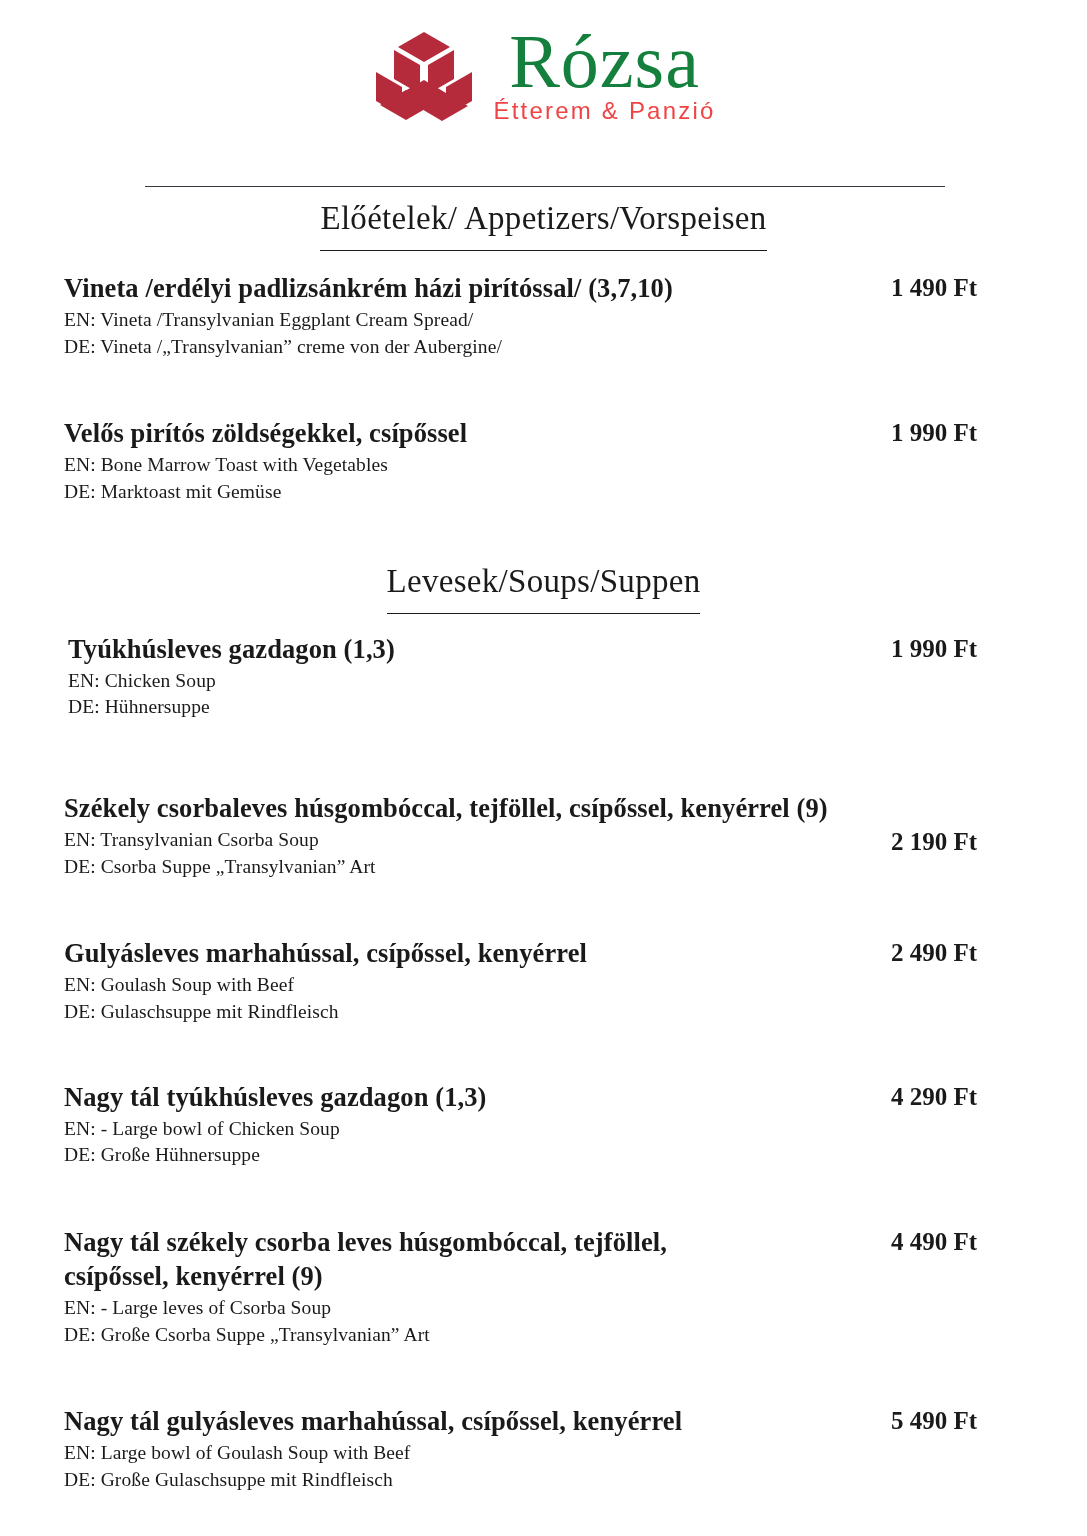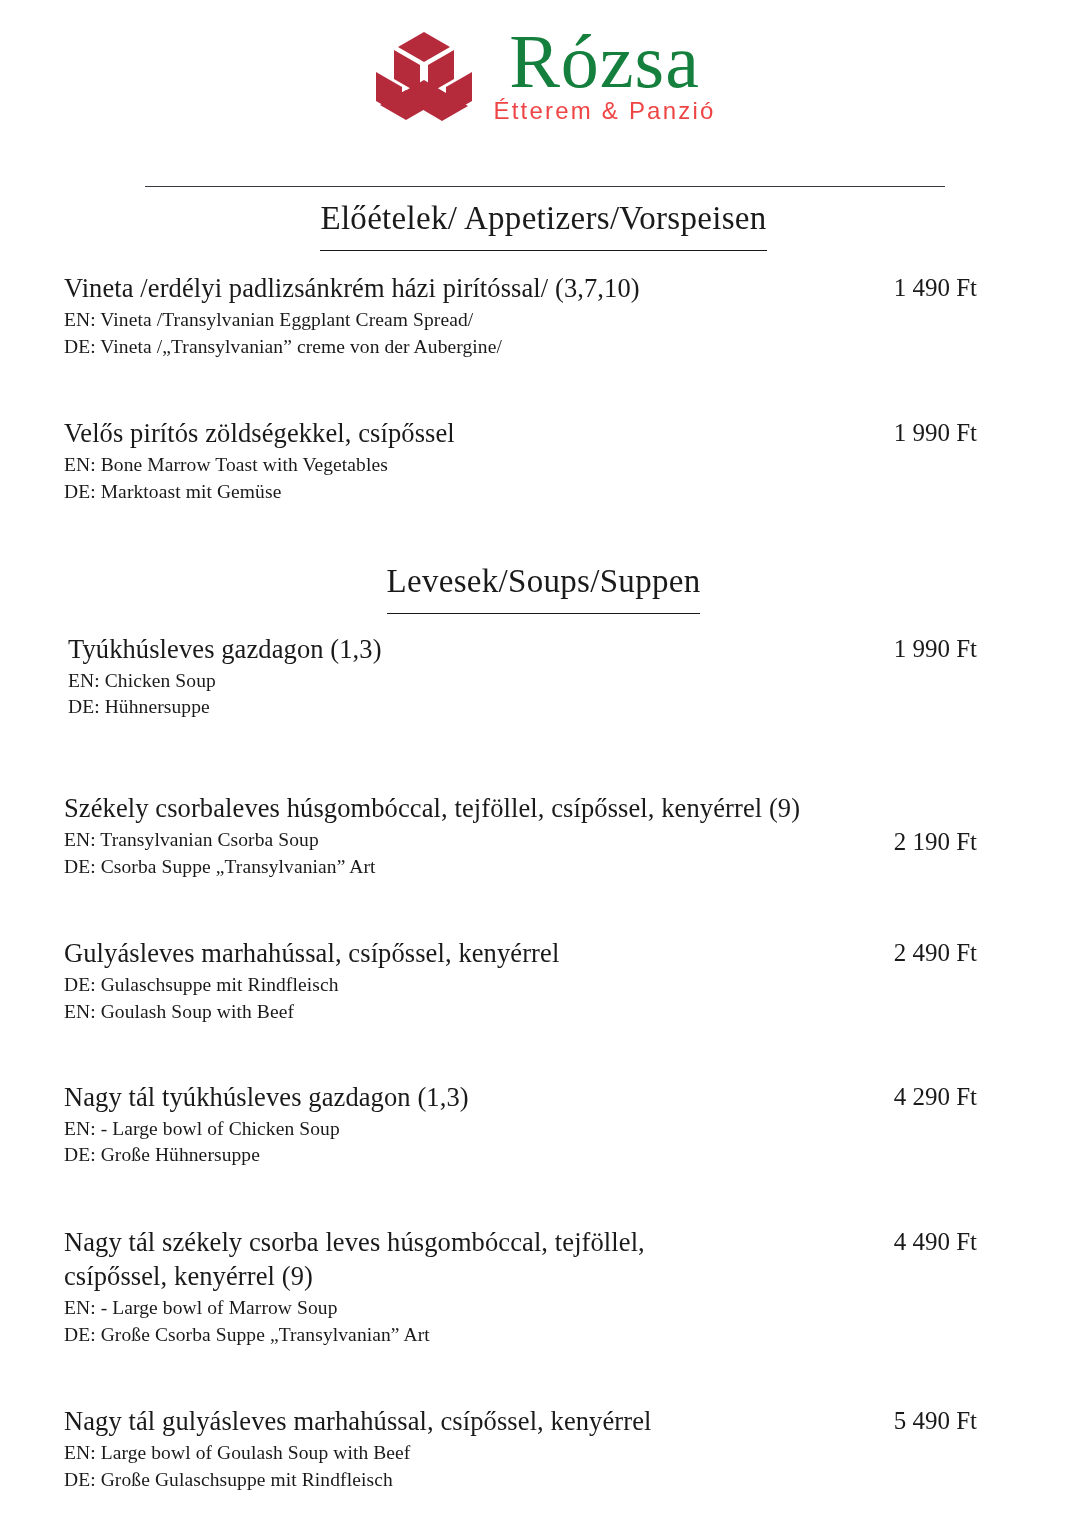--- a/index.html
+++ b/index.html
@@ -94,20 +94,21 @@
 
   .item {
     position: relative;
     padding: 0 110px 0 64px;
     box-sizing: border-box;
   }
   .item-head {
     display: flex;
     align-items: flex-start;
     justify-content: space-between;
+    font-weight: bold;
   }
   .item-title {
     font-size: 26.5px;
     line-height: 1.28;
     letter-spacing: 0.1px;
     flex: 1 1 auto;
     max-width: 780px;
   }
   .item-price {
     font-size: 25px;
@@ -209,39 +210,39 @@
           </div>
           <div class="item-trans">EN: Transylvanian Csorba Soup</div>
           <div class="item-trans">DE: Csorba Suppe „Transylvanian” Art</div>
         </li>
 
         <li class="item" style="margin-top:58px;">
           <div class="item-head">
             <div class="item-title">Gulyásleves marhahússal, csípőssel, kenyérrel</div>
             <div class="item-price">2 490 Ft</div>
           </div>
+          <div class="item-trans">EN: Goulash Soup with Beef</div>
           <div class="item-trans">DE: Gulaschsuppe mit Rindfleisch</div>
-          <div class="item-trans">EN: Goulash Soup with Beef</div>
         </li>
 
         <li class="item" style="margin-top:56px;">
           <div class="item-head">
             <div class="item-title">Nagy tál tyúkhúsleves gazdagon (1,3)</div>
             <div class="item-price">4 290 Ft</div>
           </div>
           <div class="item-trans">EN: - Large bowl of Chicken Soup</div>
           <div class="item-trans">DE: Große Hühnersuppe</div>
         </li>
 
         <li class="item" style="margin-top:58px;">
           <div class="item-head">
             <div class="item-title" style="max-width:620px;">Nagy tál székely csorba leves húsgombóccal, tejföllel, csípőssel, kenyérrel (9)</div>
             <div class="item-price">4 490 Ft</div>
           </div>
-          <div class="item-trans">EN: - Large bowl of Marrow Soup</div>
+          <div class="item-trans">EN: - Large leves of Csorba Soup</div>
           <div class="item-trans">DE: Große Csorba Suppe „Transylvanian” Art</div>
         </li>
 
         <li class="item" style="margin-top:58px;">
           <div class="item-head">
             <div class="item-title">Nagy tál gulyásleves marhahússal, csípőssel, kenyérrel</div>
             <div class="item-price">5 490 Ft</div>
           </div>
           <div class="item-trans">EN: Large bowl of Goulash Soup with Beef</div>
           <div class="item-trans">DE: Große Gulaschsuppe mit Rindfleisch</div>

